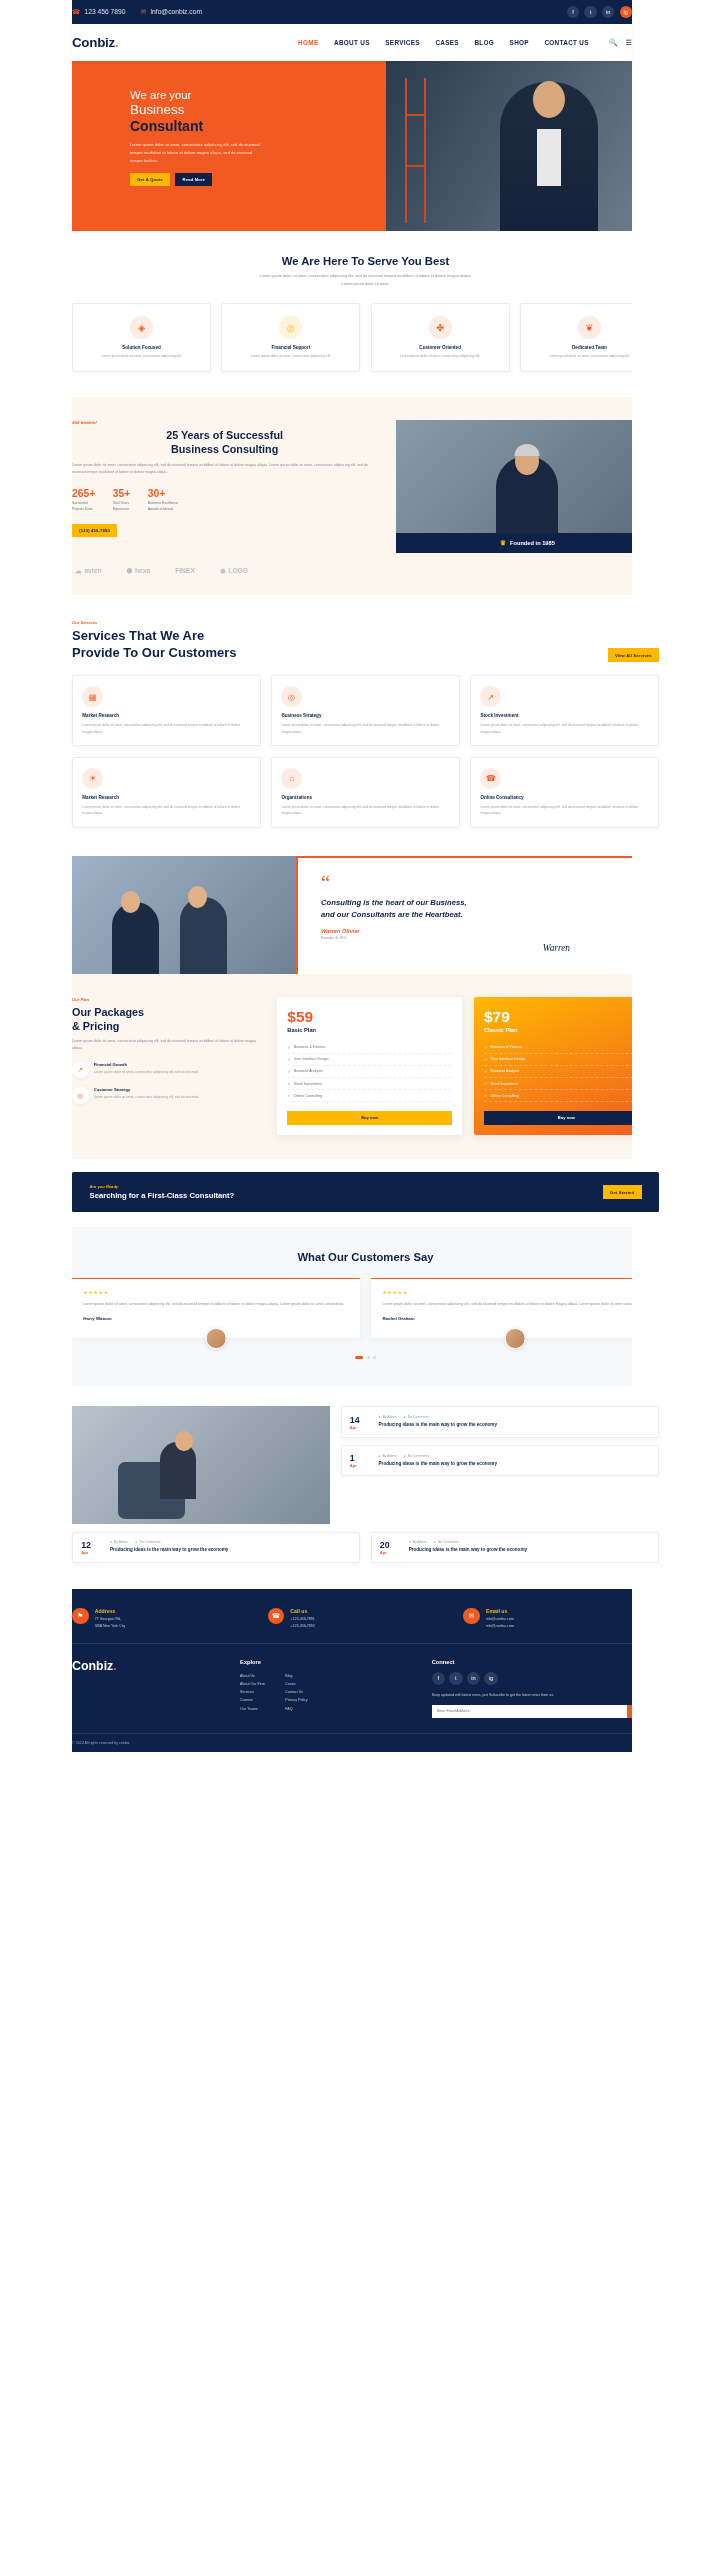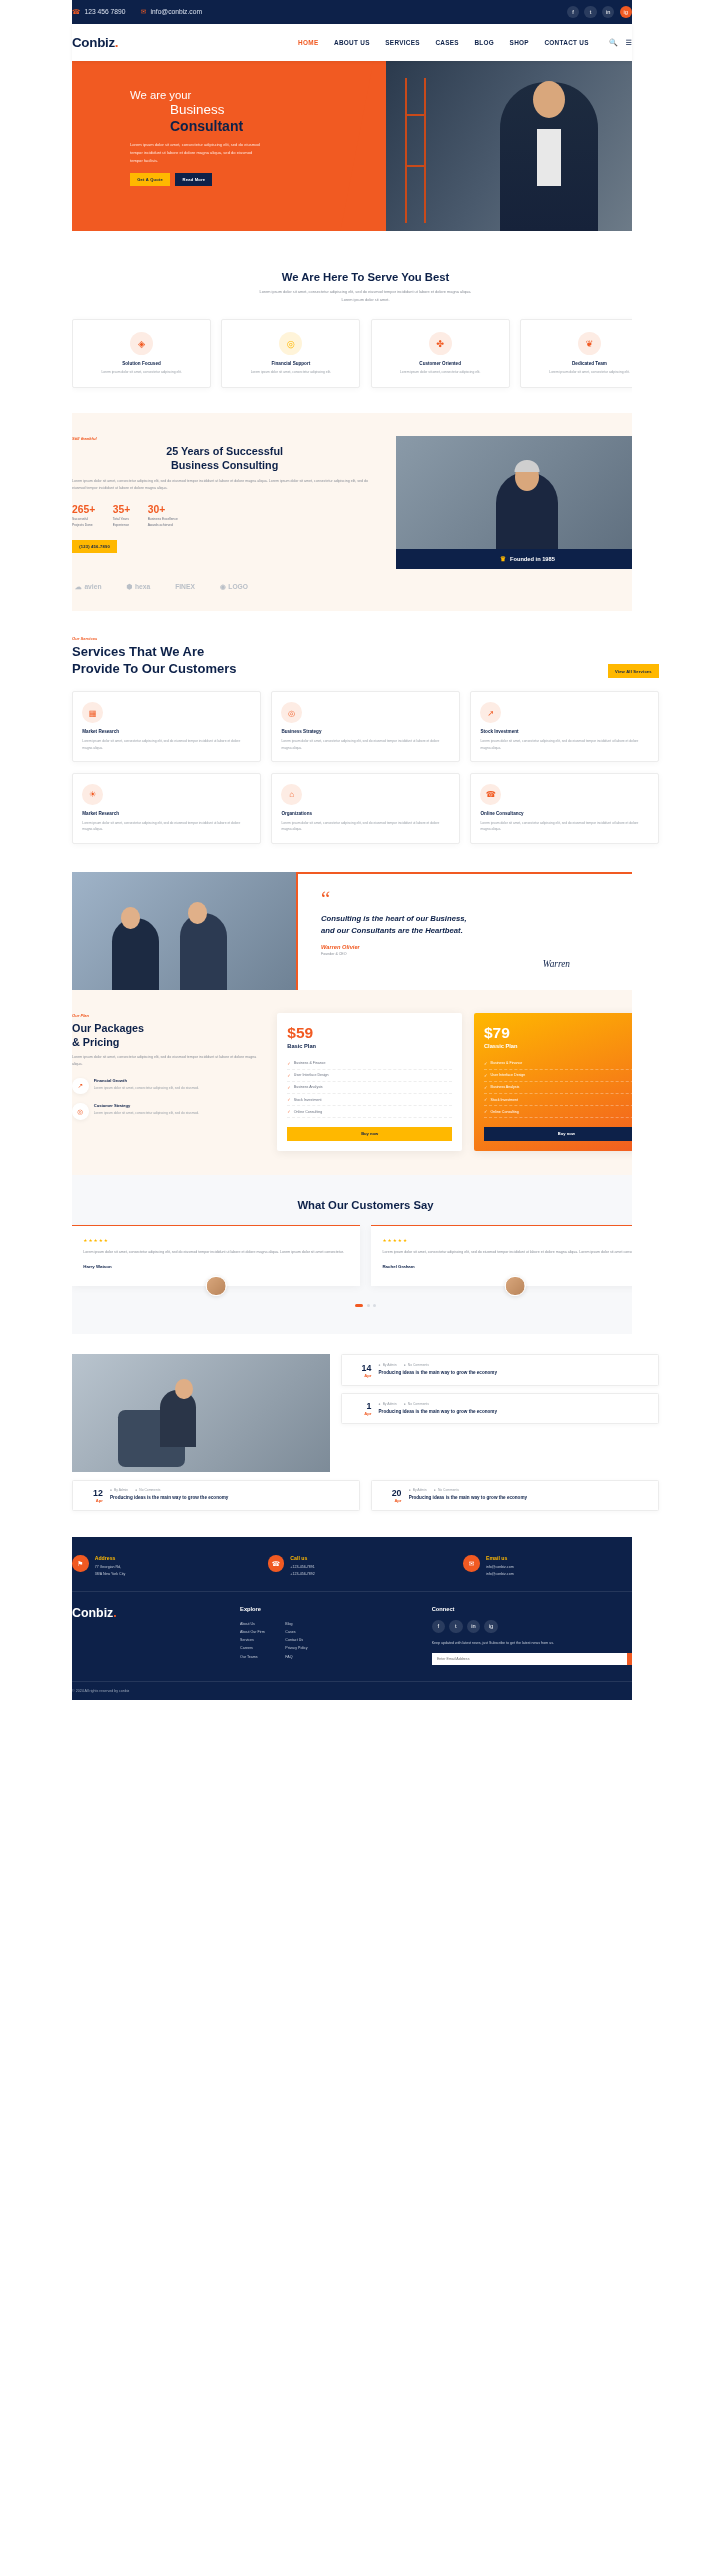--- a/index.html
+++ b/index.html
@@ -76,21 +76,21 @@
     top:0; right:-28px; width:57px; height:100%;
     background:#f15a22;
     transform:skewX(-11deg);
   }
   .hero-sub {
     color:#fff; font-size:11.3px; font-weight:300;
     line-height:1.25; position:relative; z-index:3;
   }
   .hero-title {
     color:#fff; font-size:13.4px; font-weight:300; line-height:1.2;
-    position:relative; z-index:3;margin-left:40px;
+    position:relative; z-index:3;
   }
   .hero-title b { display:block; font-weight:bold; font-size:14px; color:#0d2149; }
   .hero-text {
     color:#ffe6dc; font-size:4.1px; line-height:1.9; margin-top:6.2px;
     width:134px; position:relative; z-index:3;
   }
   .hero-btns { margin-top:8.2px; display:flex; gap:5.2px; position:relative; z-index:3; }
   .btn {
     display:inline-block; font-size:4.1px; font-weight:bold;
     padding:4.1px 7.2px; text-decoration:none; letter-spacing:0.2px;
@@ -120,21 +120,21 @@
     position:absolute; left:8%; top:10%; width:20.6px; height:85%;
     border-left:2.1px solid #c94a1a; border-right:2.1px solid #c94a1a;
   }
   .hero-ladder:before, .hero-ladder:after {
     content:""; position:absolute; left:0; right:0; height:2.1px; background:#c94a1a;
   }
   .hero-ladder:before { top:25%; }
   .hero-ladder:after { top:60%; }
 
   
-  .serve { background:#fff; padding:40px 0 25px; position:relative; overflow:hidden; }
+  .serve { background:#fff; padding:24px 0 25px; position:relative; overflow:hidden; }
   .sec-title { text-align:center; font-size:11.3px; font-weight:bold; color:#0d2149; }
   .sec-desc {
     text-align:center; font-size:3.9px; color:#8a8f98; line-height:2;
     width:222px; margin:5.2px auto 0;
   }
   .cards4 { display:flex; gap:10.3px; margin-top:15.5px; }
   .card4 {
     flex:1; background:#fff; border:0.5px solid #ececec; border-radius:2.1px;
     padding:11.3px 8.2px; text-align:center;
     box-shadow:0 1px 6.2px rgba(0,0,0,.04);
@@ -322,21 +322,21 @@
   .bi-chair { position:absolute; left:18%; bottom:5.2px; width:67px; height:57px; background:#3b4a5e; border-radius:7.2px; }
   .bi-p { position:absolute; left:34%; bottom:25px; width:36px; height:57px; background:#2a3548; border-radius:17.5px 17.5px 0 0; }
   .bi-h { position:absolute; left:40%; bottom:73px; width:17.5px; height:20.6px; border-radius:50%; background:#dfae86; }
   .blog-right { flex:1; display:flex; flex-direction:column; gap:7.2px; }
   .post {
     border:0.5px solid #ececec; border-radius:1.5px; padding:7.2px 8.2px;
     display:flex; gap:7.2px; align-items:center; background:#fff;
     box-shadow:0 1px 5.2px rgba(0,0,0,.04);
   }
   .post-date {
-    width:21.6px; flex:none; text-align:right; color:#0d2149;
+    width:21.6px; flex:none; text-align:left; color:#0d2149;
   }
   .pd-d { font-size:8.8px; font-weight:bold; }
   .pd-m { font-size:4.1px; color:#f15a22; font-weight:bold; }
   .post-meta { display:flex; gap:7.2px; font-size:3.3px; color:#9aa0a8; }
   .post-meta span { display:flex; gap:2.1px; align-items:center; }
   .post-t { font-size:4.6px; font-weight:bold; color:#0d2149; line-height:1.5; margin-top:3.1px; }
   .blog-bottom { display:flex; gap:10.3px; margin-top:7.2px; }
   .blog-bottom .post { flex:1; }
 
   
@@ -685,20 +685,33 @@
                 <span class="ck">✓</span>
                 <span>Online Consulting</span>
               </li>
           </ul>
           <a href="#" class="plan-btn">Buy now</a>
         </div>
       </div>
     </div>
   </div>
 
+  <div class="ctaband">
+    <div class="container">
+      <div class="cta-box">
+        <div>
+          <div class="cta-e">Are you Ready</div>
+          <div class="cta-t">Searching for a First-Class Consultant?</div>
+        </div>
+        <div class="cta-btn">
+          <a href="#" class="btn btn-y">Get Started</a>
+        </div>
+      </div>
+    </div>
+  </div>
 
   <div class="testi">
     <div class="container">
       <div class="sec-title">What Our Customers Say</div>
       <div class="t-grid">
         <div class="t-card">
           <div class="stars">★★★★★</div>
           <div class="t-text">Lorem ipsum dolor sit amet, consectetur adipiscing elit, sed do eiusmod tempor incididunt ut labore et dolore magna aliqua. Lorem ipsum dolor sit amet consectetur.</div>
           <div class="t-name">Harry Watson</div>
           <div class="t-av"></div>

